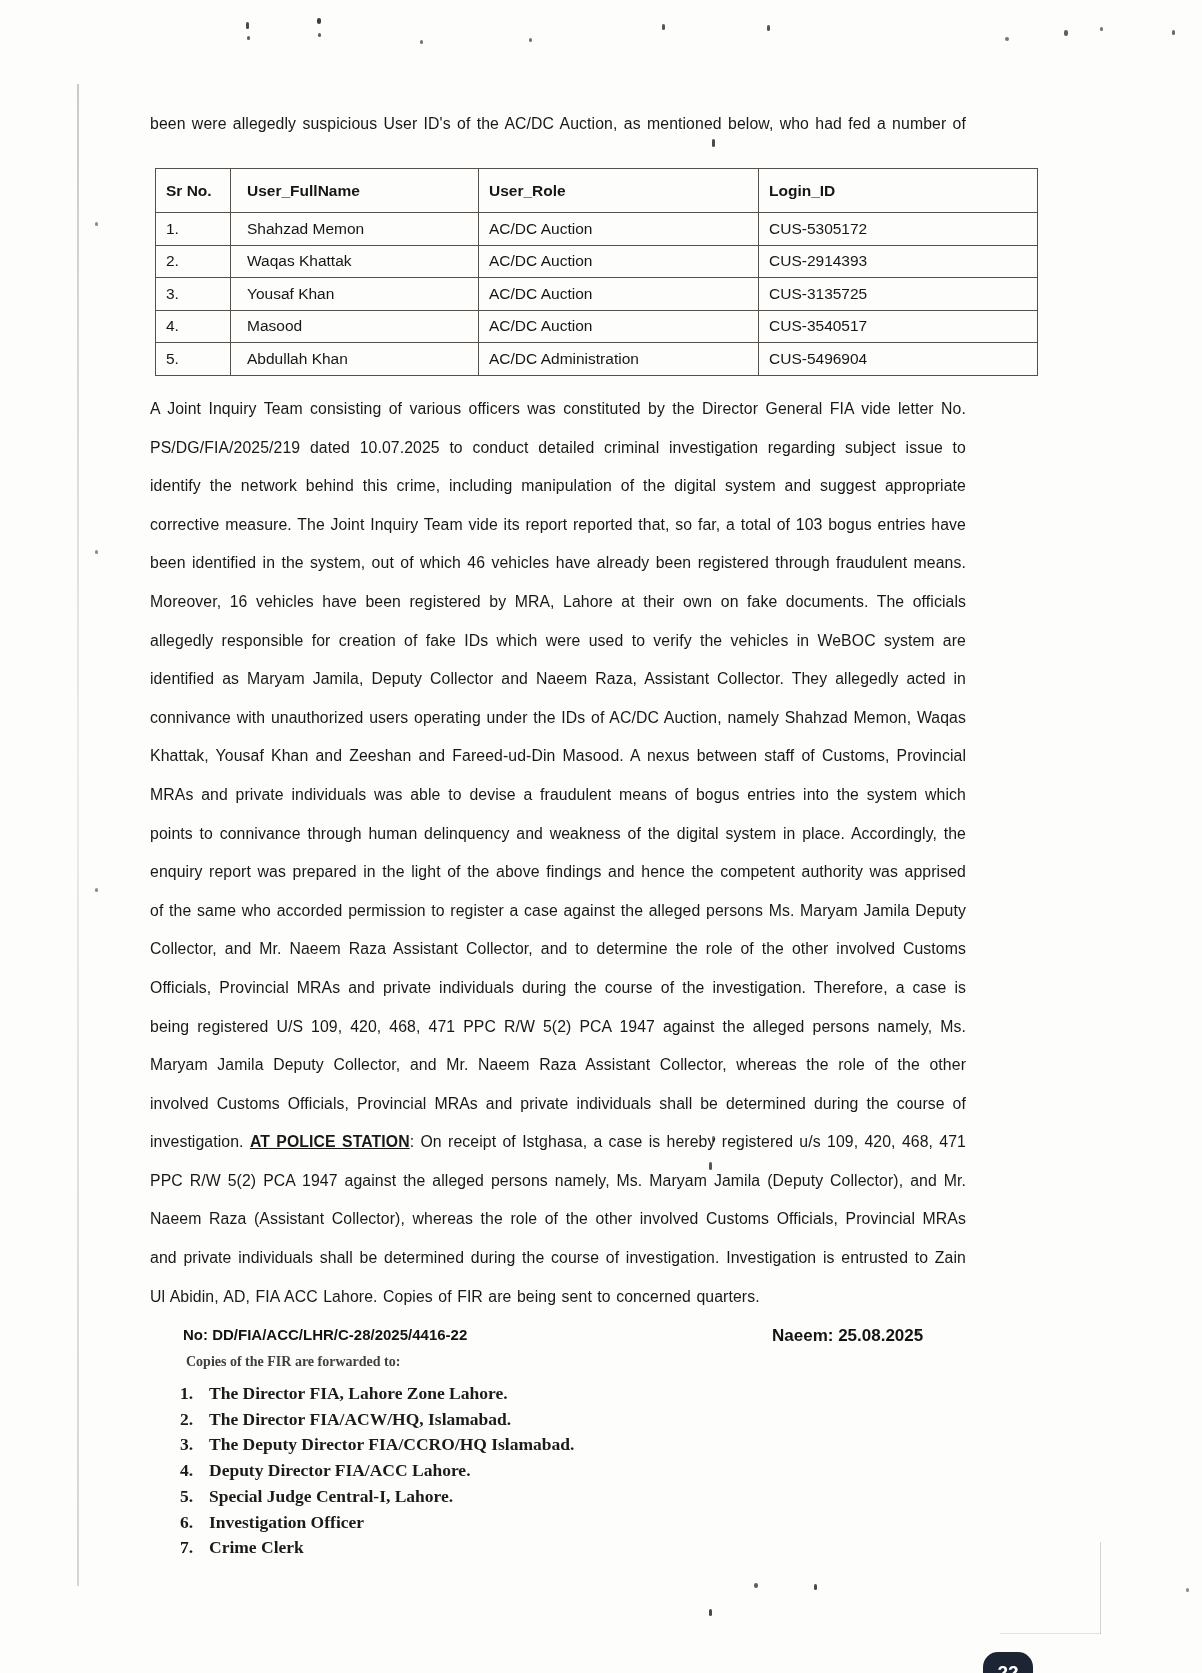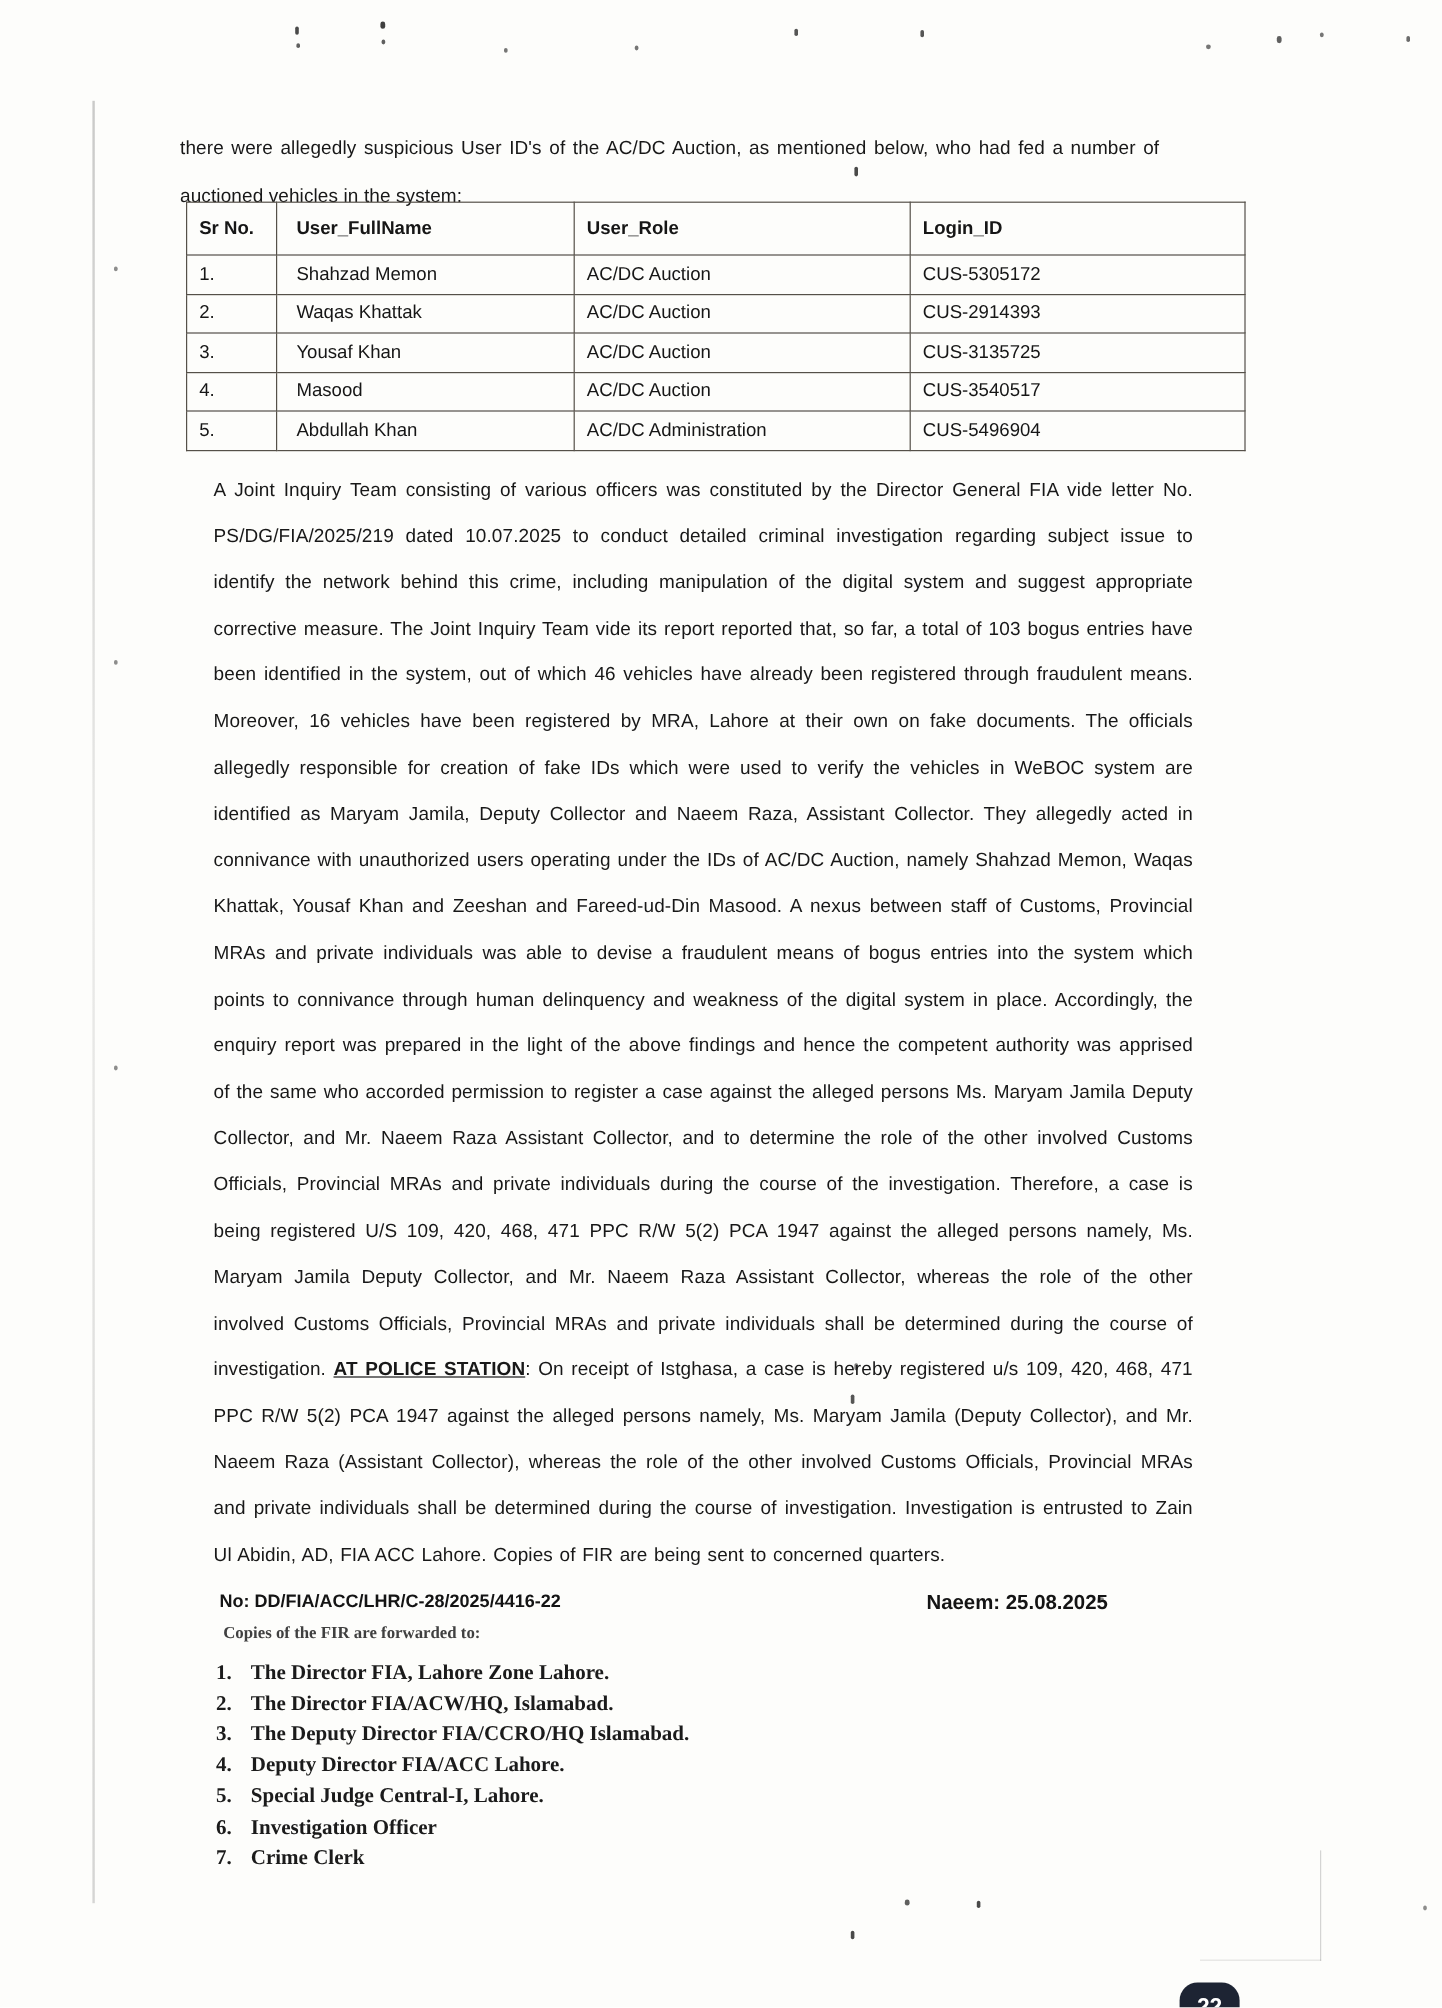--- a/index.html
+++ b/index.html
@@ -39,21 +39,20 @@
   .col-sr{width:58px;}
   .col-name{width:225px;padding-left:16px;margin-left:48px;}
   .col-role{width:263px;}
   .col-login{width:262px;margin-left:24px;}
   .doc-table td.col-name,.doc-table th.col-name{padding-left:16px;}
 
   .narrative{
     position:absolute;left:150px;top:390px;width:816px;
     font-size:15.8px;line-height:38.6px;text-align:justify;letter-spacing:.1px;
     word-spacing:1px;
-    margin-left:28px;
   }
   .aps{font-weight:700;text-decoration:underline;}
 
   .ref-line{
     position:absolute;left:183px;top:1326px;font-size:15px;font-weight:700;color:#141414;
   }
   .dated-line{
     position:absolute;left:772px;top:1326px;font-size:17px;font-weight:700;color:#141414;
   }
   .dated-value{}
@@ -104,22 +103,21 @@
   <div class="speck" style="left:95px;top:888px;width:3px;height:4px;opacity:.5"></div>
   <div class="speck" style="left:712px;top:1136px;width:3px;height:6px;opacity:.6"></div>
   <div class="speck" style="left:709px;top:1162px;width:3px;height:8px;opacity:.75"></div>
   <div class="speck" style="left:916px;top:1331px;width:4px;height:4px;opacity:.5"></div>
   <div class="speck" style="left:754px;top:1583px;width:4px;height:5px;opacity:.7"></div>
   <div class="speck" style="left:814px;top:1584px;width:3px;height:6px;opacity:.8"></div>
   <div class="speck" style="left:1186px;top:1588px;width:3px;height:4px;opacity:.5"></div>
   <div class="speck" style="left:709px;top:1609px;width:3px;height:7px;opacity:.8"></div>
 
   <div class="intro">
-    <div class="l1">there were allegedly suspicious User ID's of the AC/DC Auction, as mentioned below, who had fed a number of</div>
-    <div class="l2">auctioned vehicles in the system:</div>
+    <div class="l1">been were allegedly suspicious User ID's of the AC/DC Auction, as mentioned below, who had fed a number of</div>
   </div>
 
   <table class="doc-table">
     <thead>
       <tr>
         <th class="col-sr">Sr No.</th>
         <th class="col-name">User_FullName</th>
         <th class="col-role">User_Role</th>
         <th class="col-login">Login_ID</th>
       </tr>

